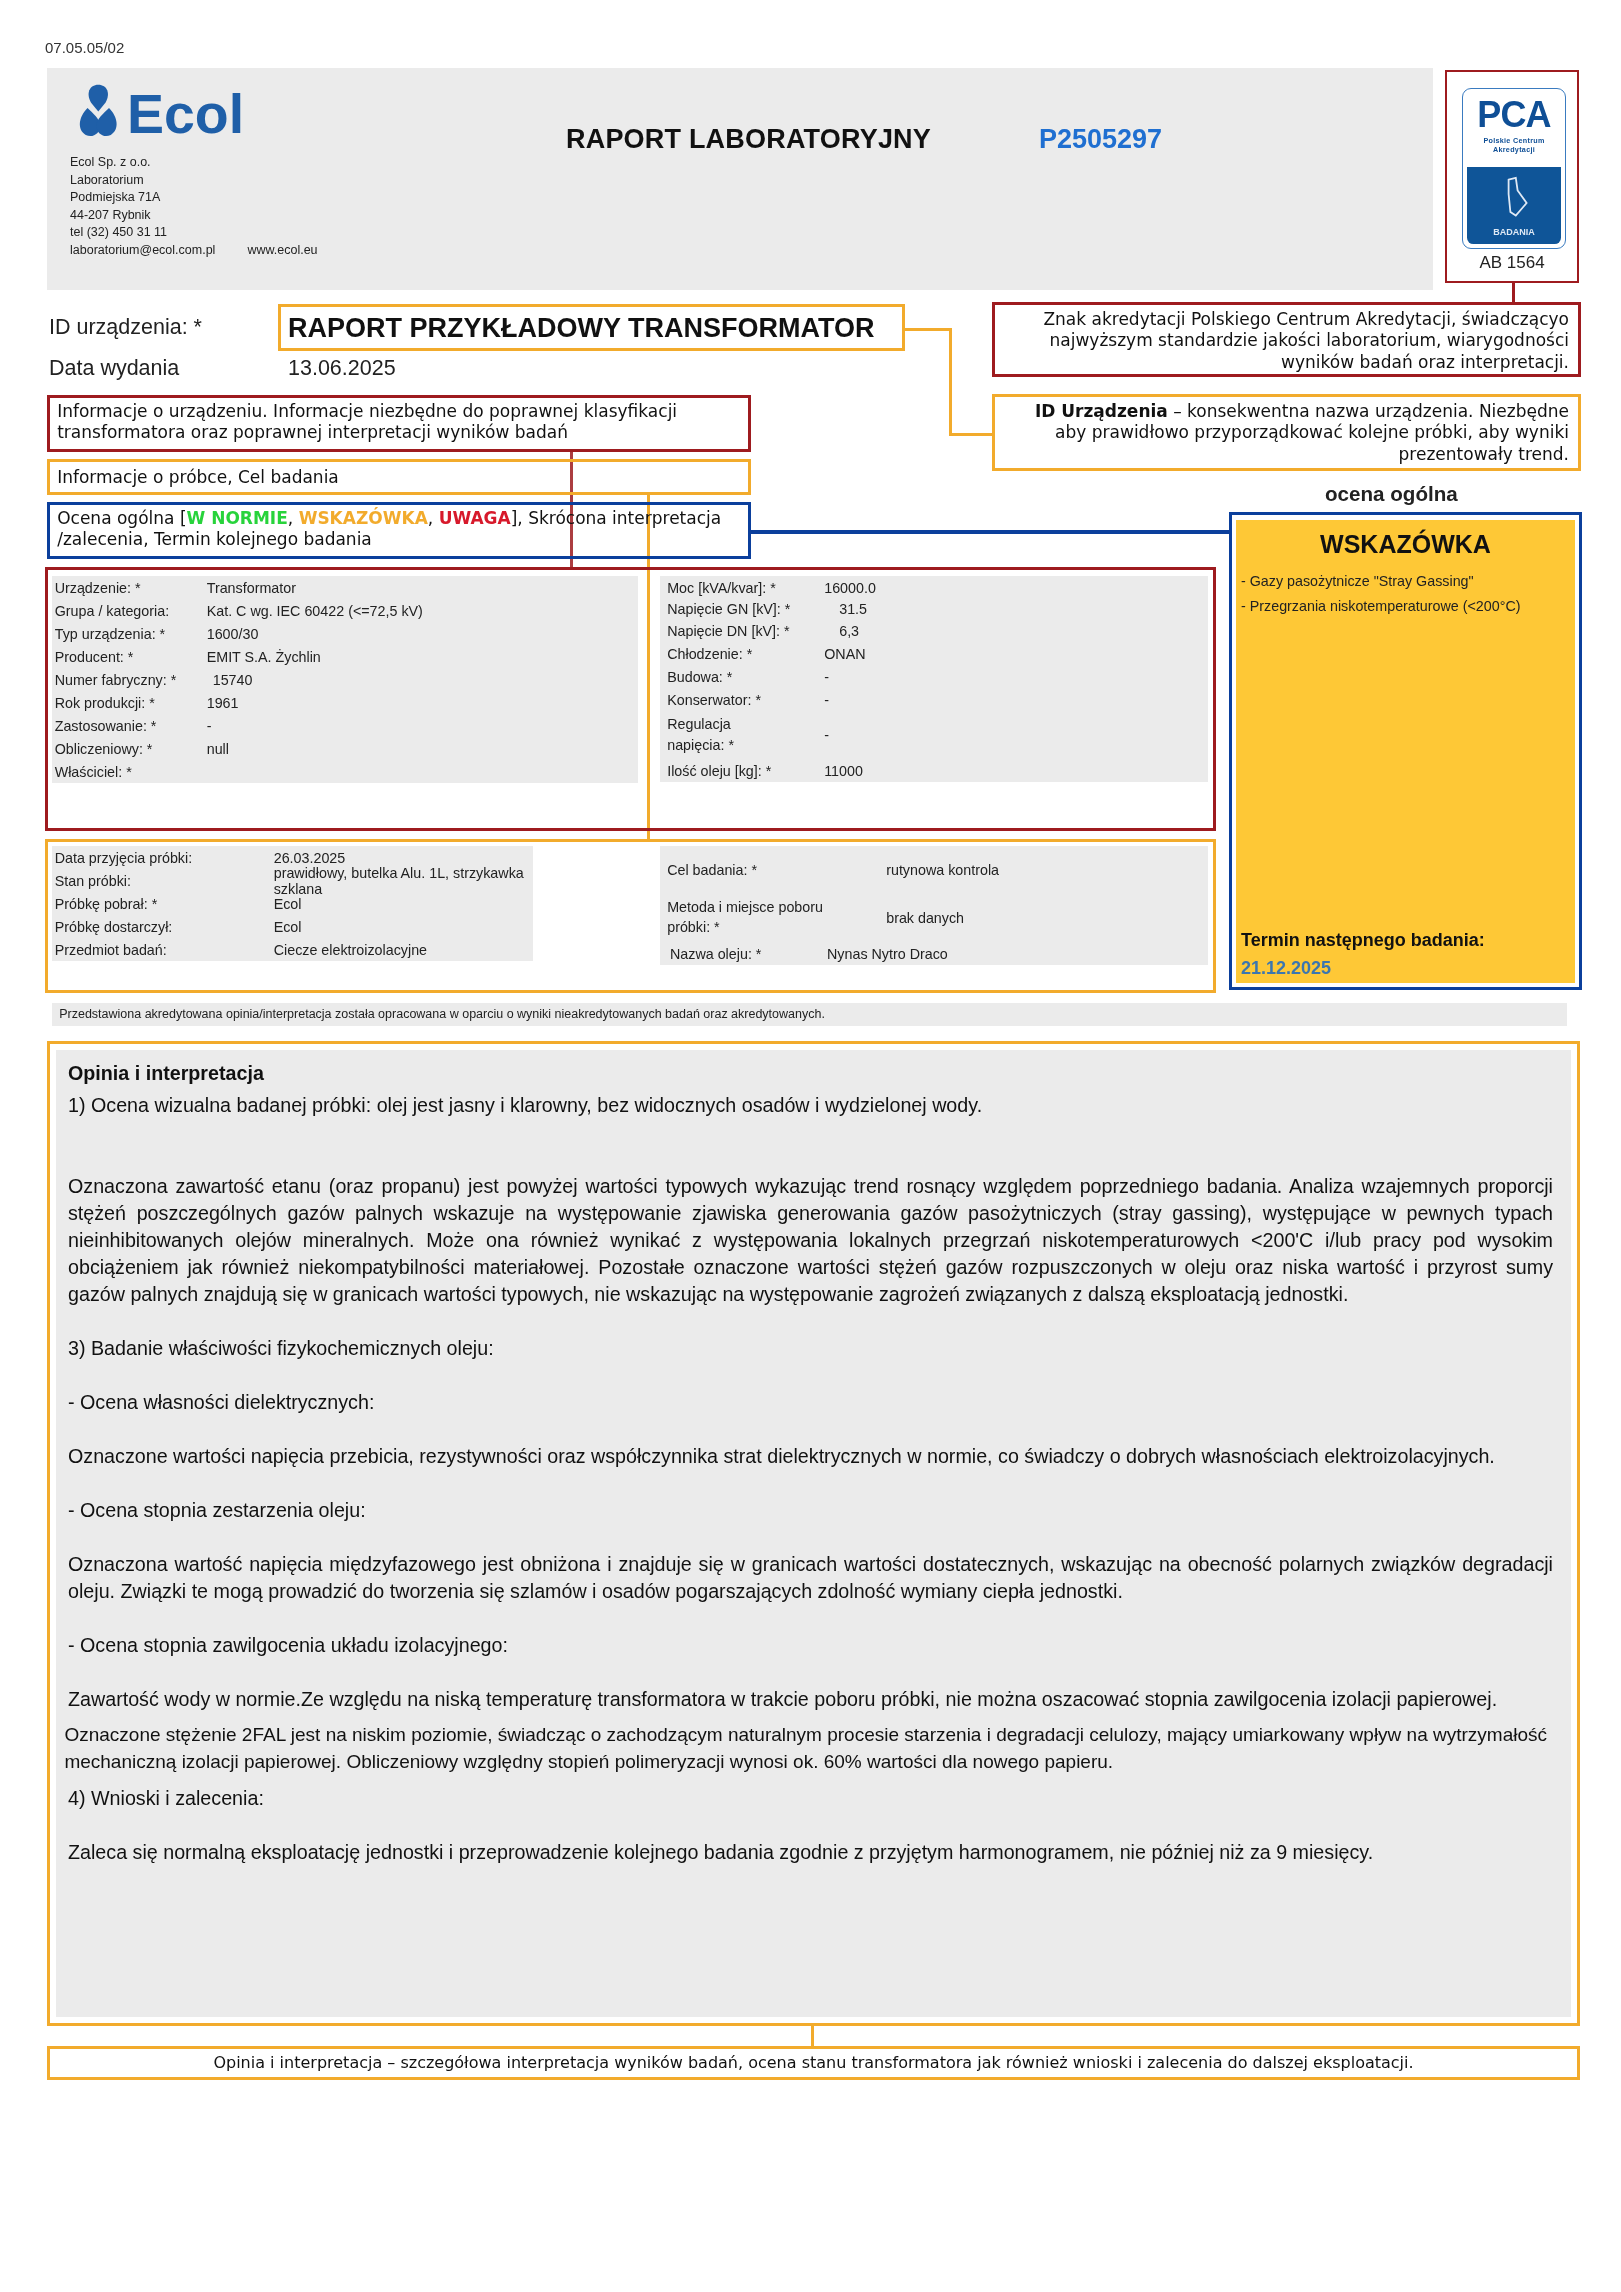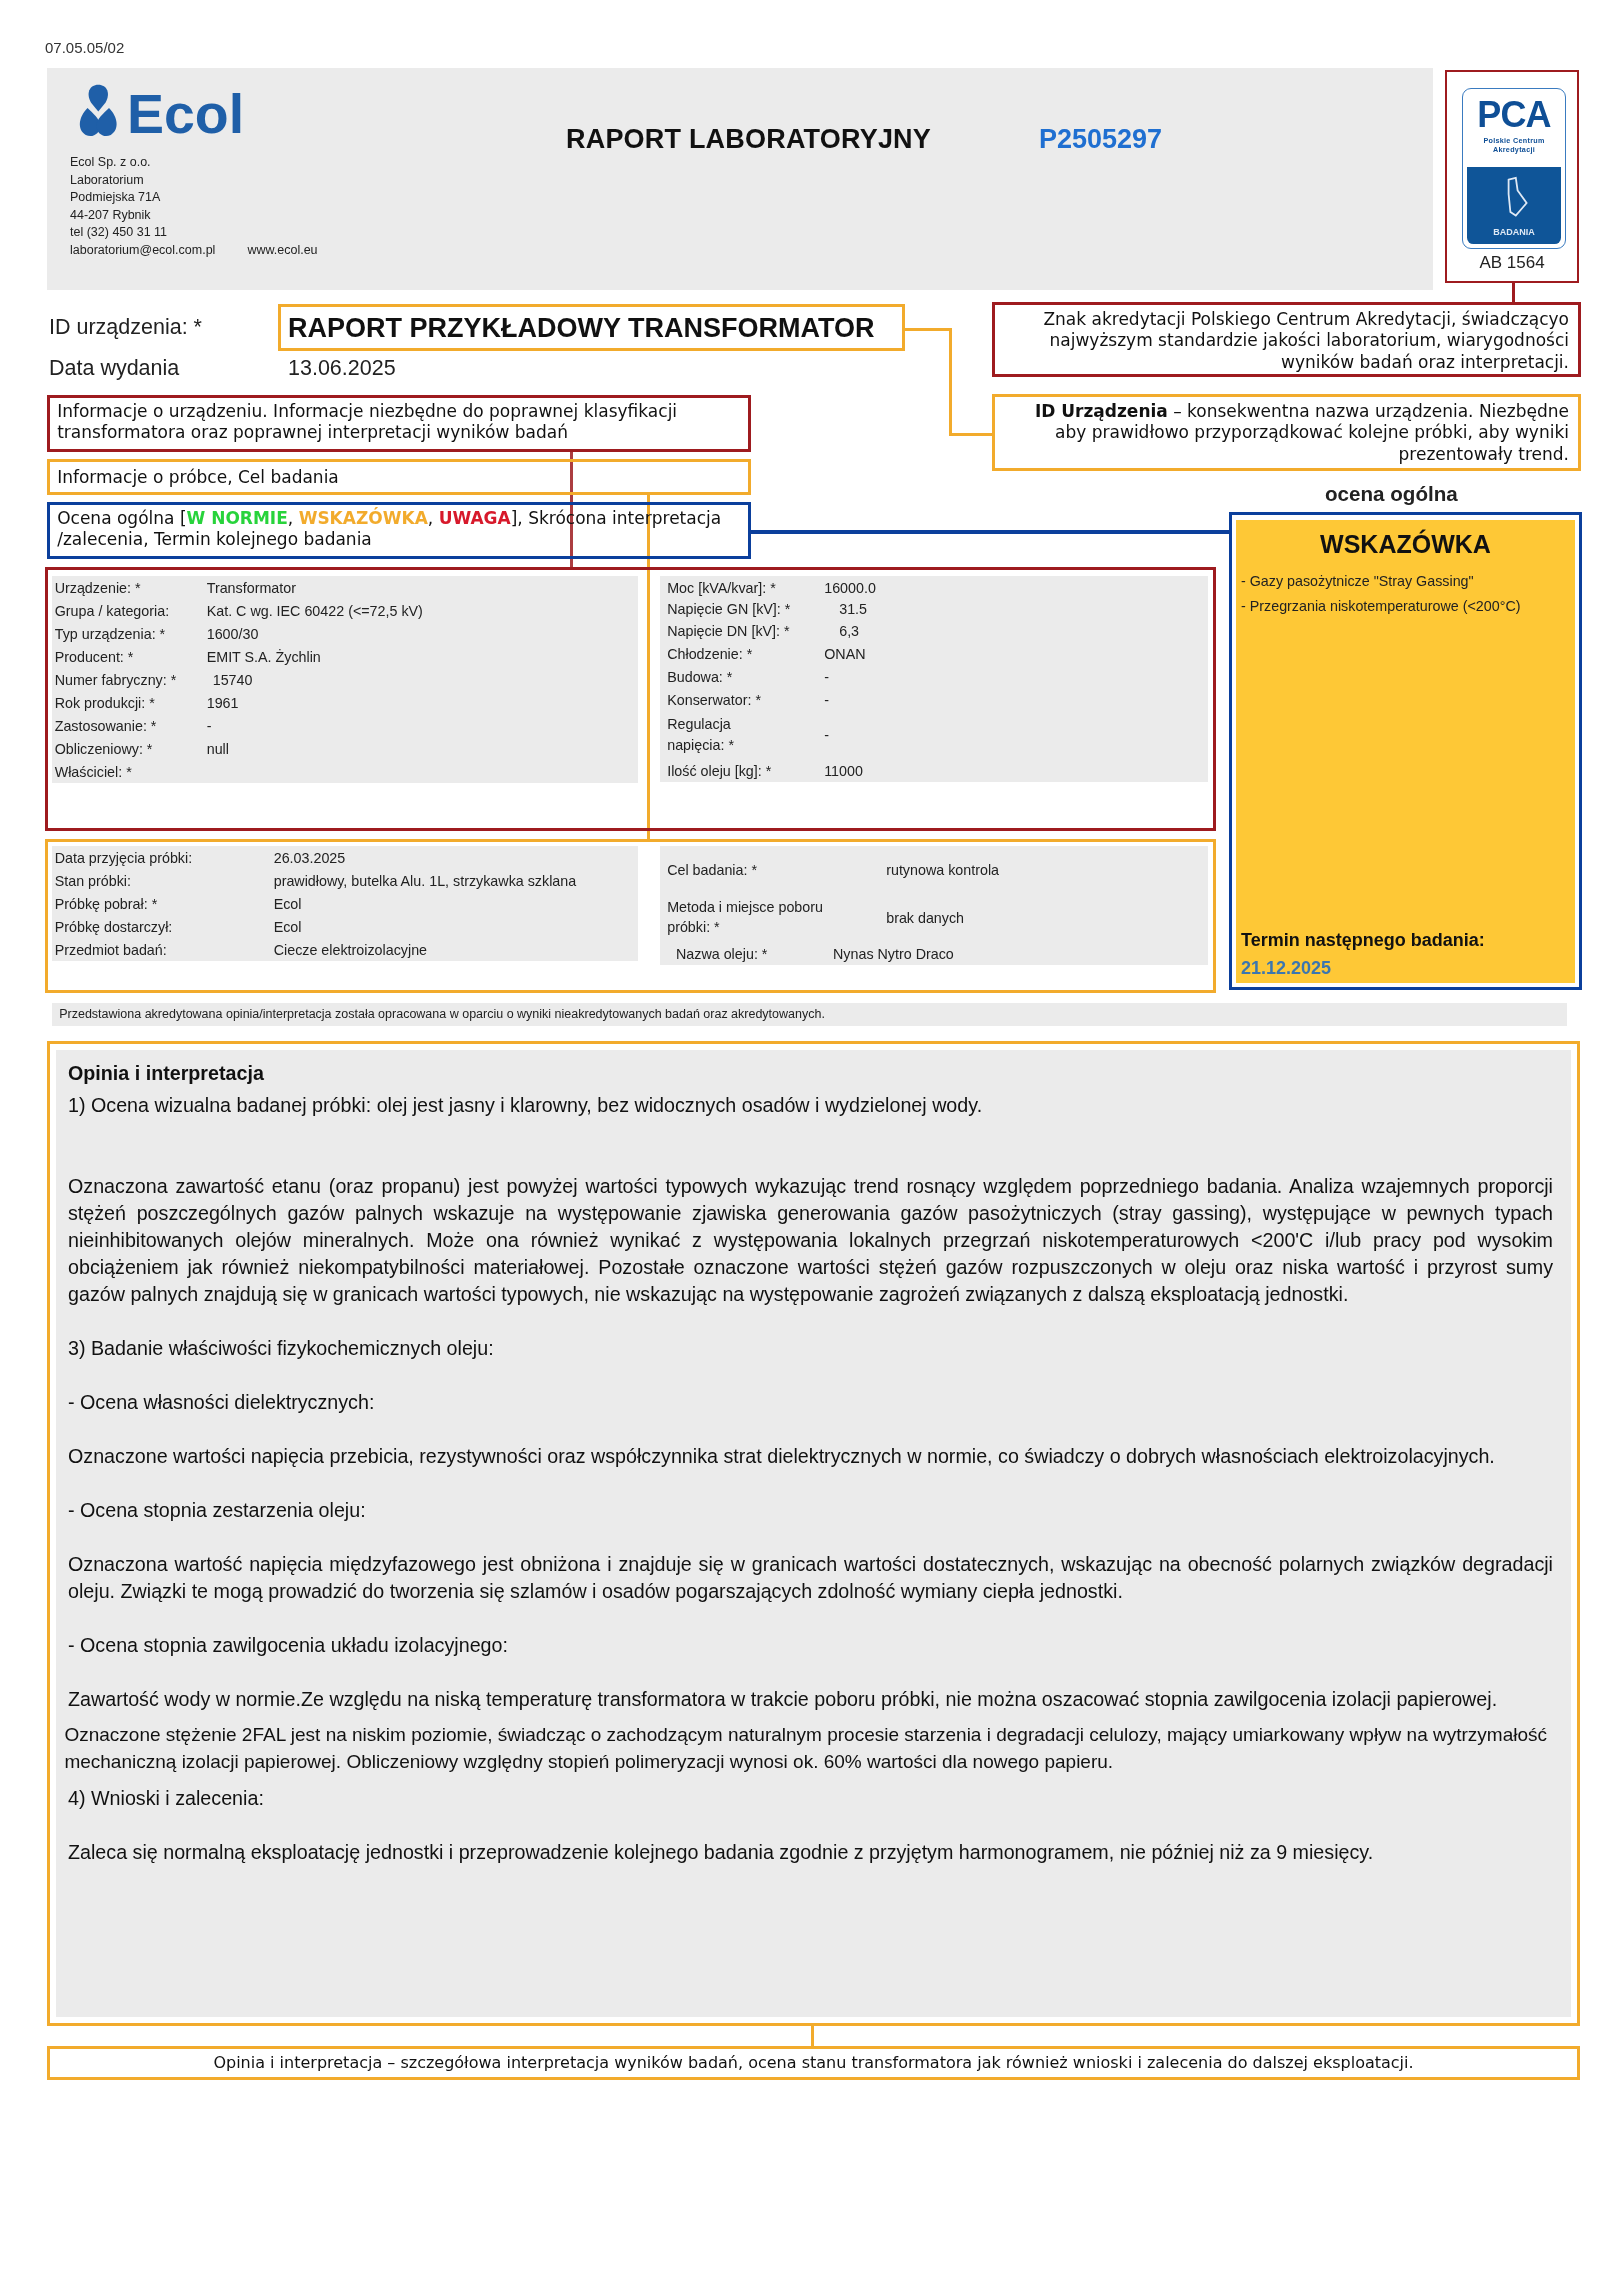--- a/index.html
+++ b/index.html
@@ -212,21 +212,21 @@
       <span class="k" style="width:90px;padding-left:7.2px;line-height:21.5px">Regulacja napięcia: *</span>
       <span class="v" style="padding-left:67px">-</span>
     </div>
   <div class="r" style="height:23px">
       <span class="k" style="width:157px;padding-left:7.2px">Ilość oleju [kg]: *</span>
       <span class="v">11000</span>
     </div>
 </div>
 
 <div class="abs sam-box"></div>
-<div class="tbl" style="left:52px;top:846px;width:586px;">
+<div class="tbl" style="left:52px;top:846px;width:481px;">
   <div class="r" style="height:23px">
       <span class="k" style="width:219px">Data przyjęcia próbki:</span>
       <span class="v">26.03.2025</span>
     </div>
   <div class="r" style="height:23px">
       <span class="k" style="width:219px">Stan próbki:</span>
       <span class="v">prawidłowy, butelka Alu. 1L, strzykawka szklana</span>
     </div>
   <div class="r" style="height:23px">
       <span class="k" style="width:219px">Próbkę pobrał: *</span>
@@ -244,21 +244,21 @@
 <div class="tbl" style="left:660px;top:846px;width:548px;">
   <div class="r" style="height:48px">
       <span class="k" style="width:219px;padding-left:7.2px">Cel badania: *</span>
       <span class="v">rutynowa kontrola</span>
     </div>
   <div class="r" style="height:48px">
       <span class="k" style="width:179px;padding-left:7.2px;padding-right:40px;line-height:19.7px">Metoda i miejsce poboru próbki: *</span>
       <span class="v">brak danych</span>
     </div>
   <div class="r bold" style="height:23px">
-      <span class="k" style="width:157px;padding-left:16px">Nazwa oleju: *</span>
+      <span class="k" style="width:157px;padding-left:10px">Nazwa oleju: *</span>
       <span class="v">Nynas Nytro Draco</span>
     </div>
 </div>
 
 <div class="abs disclaimer">Przedstawiona akredytowana opinia/interpretacja została opracowana w oparciu o wyniki nieakredytowanych badań oraz akredytowanych.</div>
 
 <div class="abs op-box"></div>
 <div class="abs op-fill"></div>
 <div class="abs op-text">
   <p class="op-h">Opinia i interpretacja</p>

